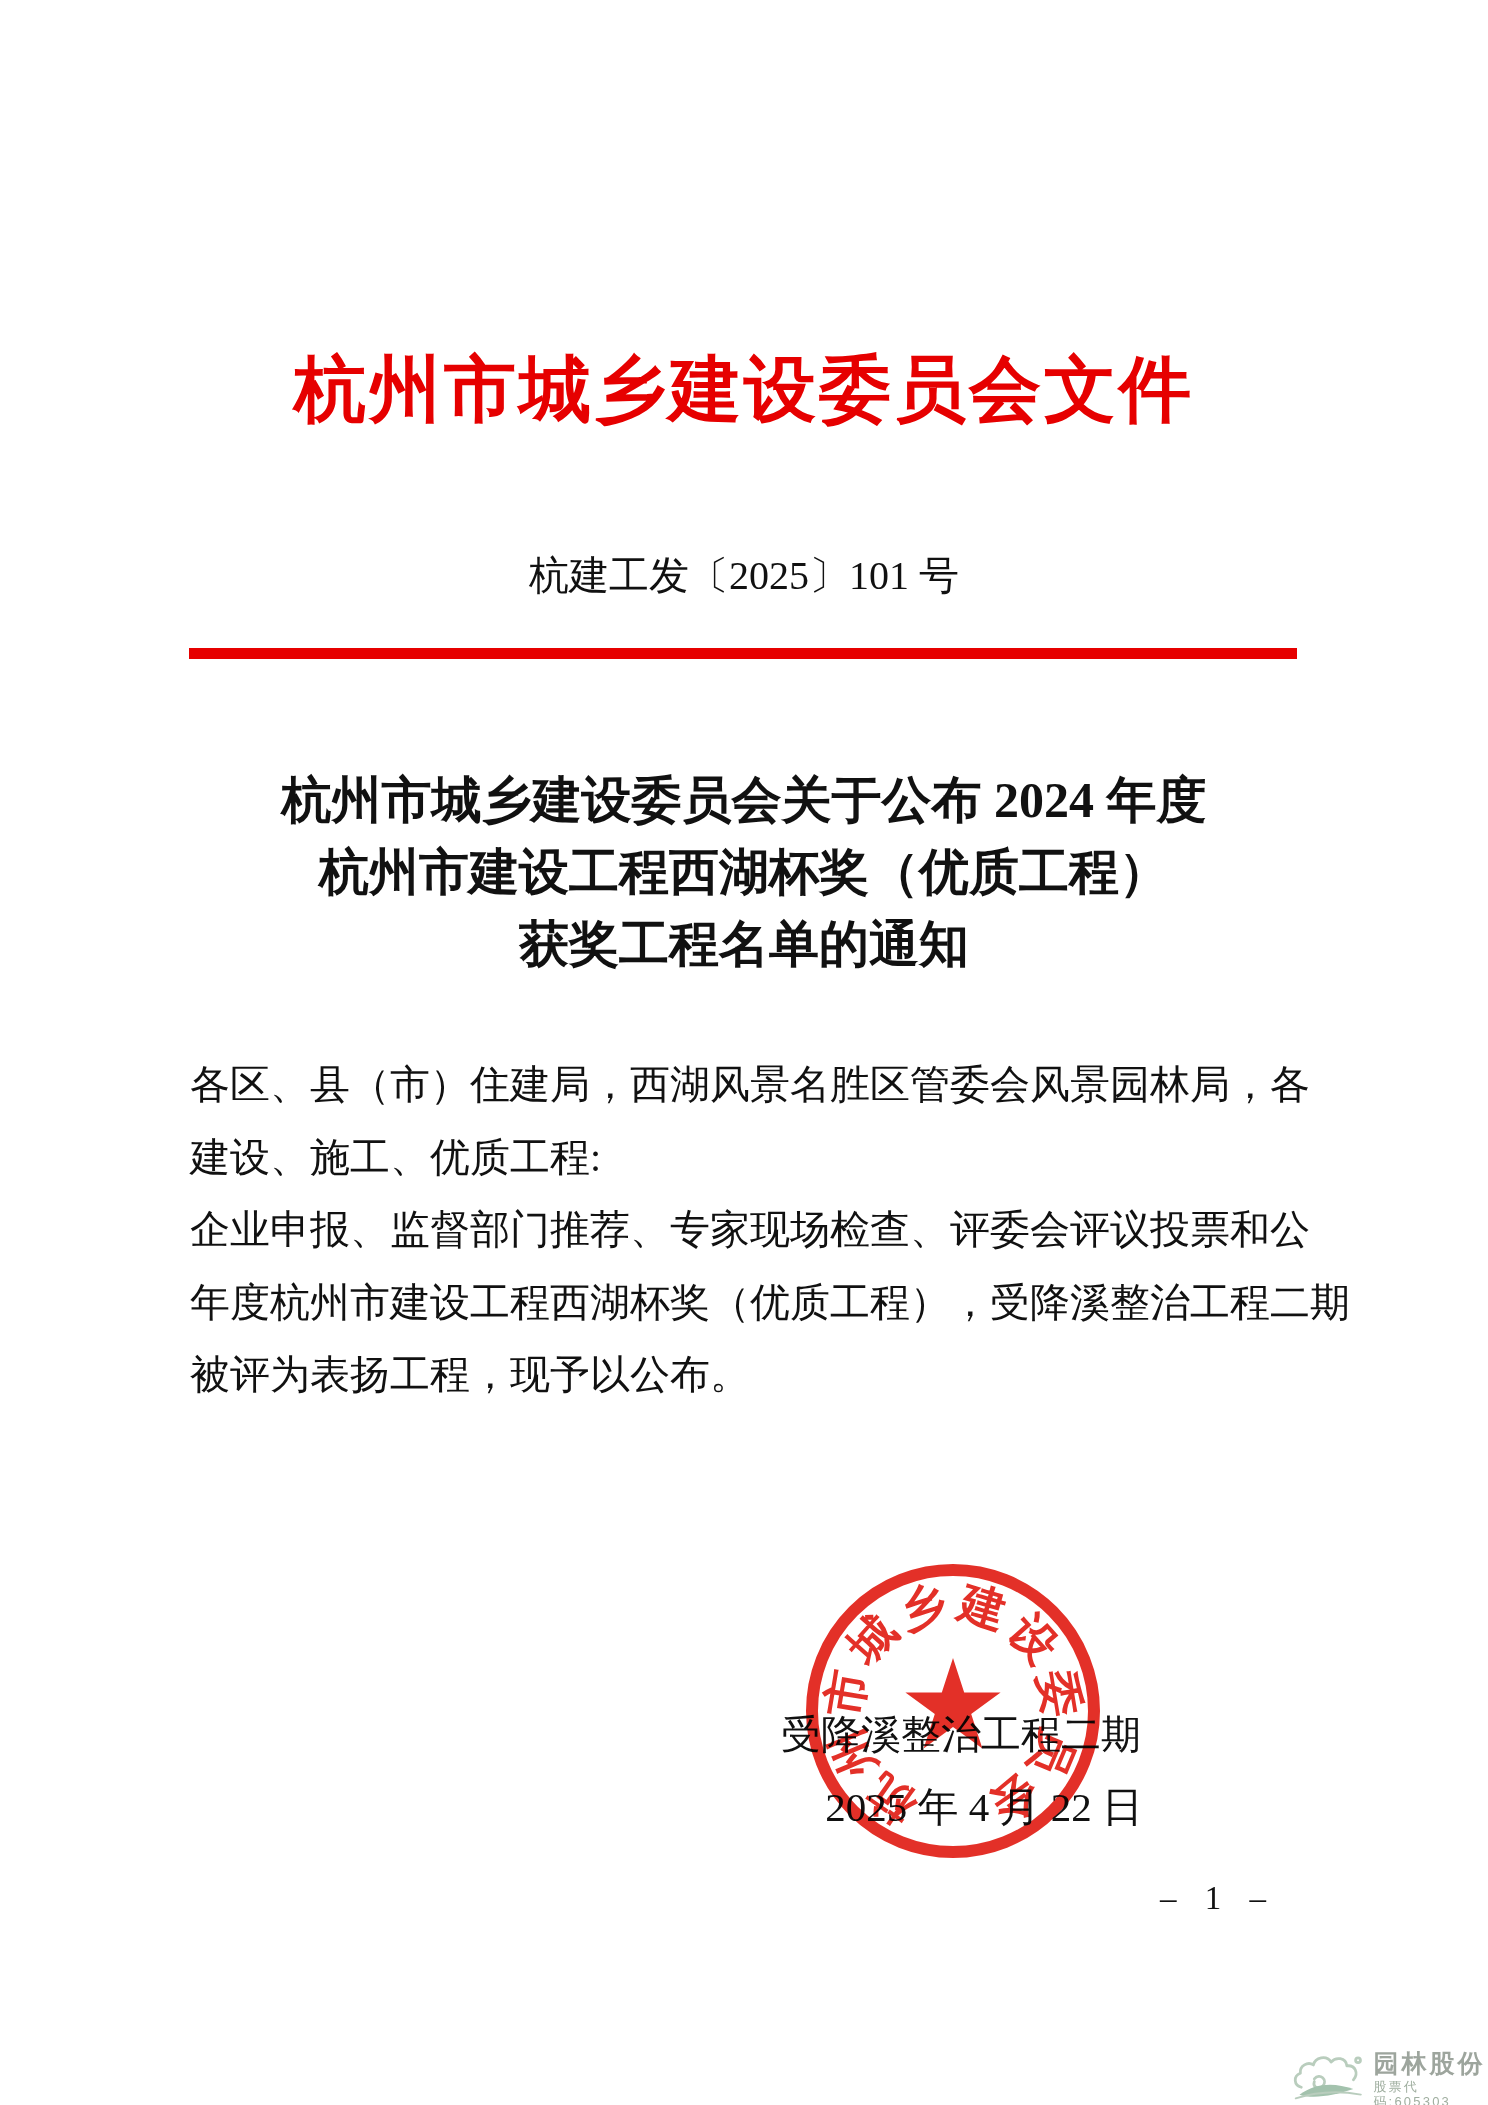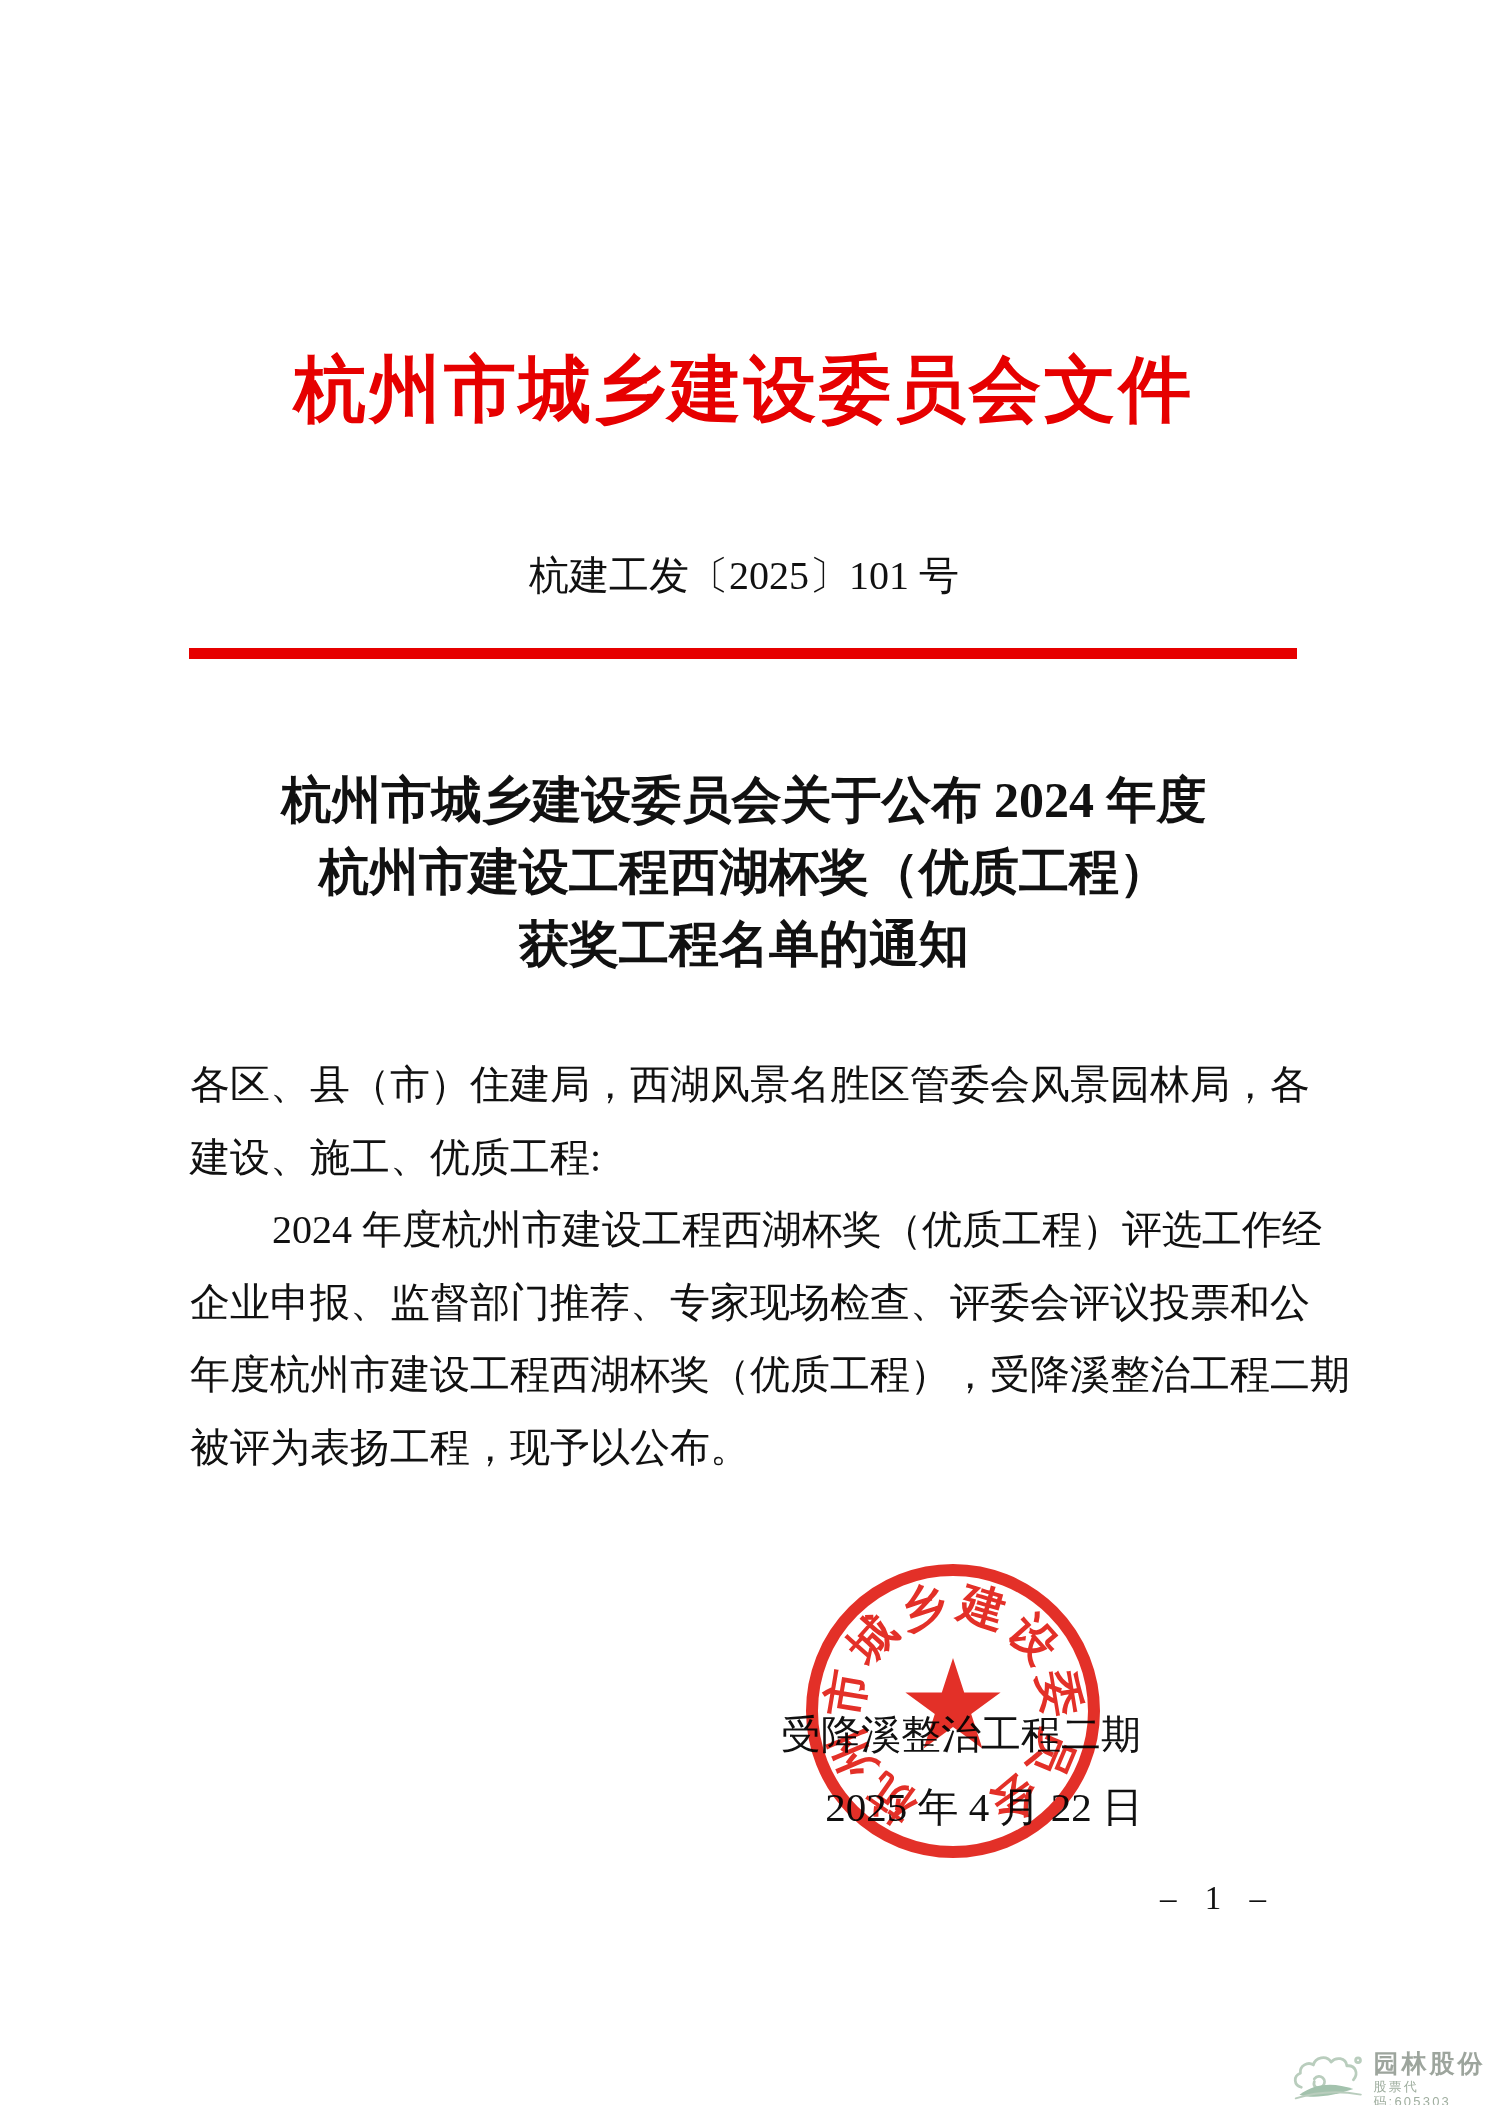--- a/index.html
+++ b/index.html
@@ -91,21 +91,20 @@
 
   <div class="doc-title">
     <div>杭州市城乡建设委员会关于公布 2024 年度</div>
     <div>杭州市建设工程西湖杯奖（优质工程）</div>
     <div>获奖工程名单的通知</div>
   </div>
 
   <div class="body-block">
     <div class="body-line">各区、县（市）住建局，西湖风景名胜区管委会风景园林局，各</div>
     <div class="body-line flush">建设、施工、优质工程:</div>
-    <div class="body-line indent">2024 年度杭州市建设工程西湖杯奖（优质工程）评选工作经</div>
     <div class="body-line">企业申报、监督部门推荐、专家现场检查、评委会评议投票和公</div>
     <div class="body-line">年度杭州市建设工程西湖杯奖（优质工程），受降溪整治工程二期</div>
     <div class="body-line flush">被评为表扬工程，现予以公布。</div>
   </div>
 
   <div class="signature">受降溪整治工程二期</div>
   <div class="sign-date">2025 年 4 月 22 日</div>
 
   <svg class="seal" width="306" height="306" viewBox="0 0 306 306">
     <circle cx="153" cy="153" r="141" fill="none" stroke="var(--seal-red,#e2231a)" stroke-width="12"></circle>

